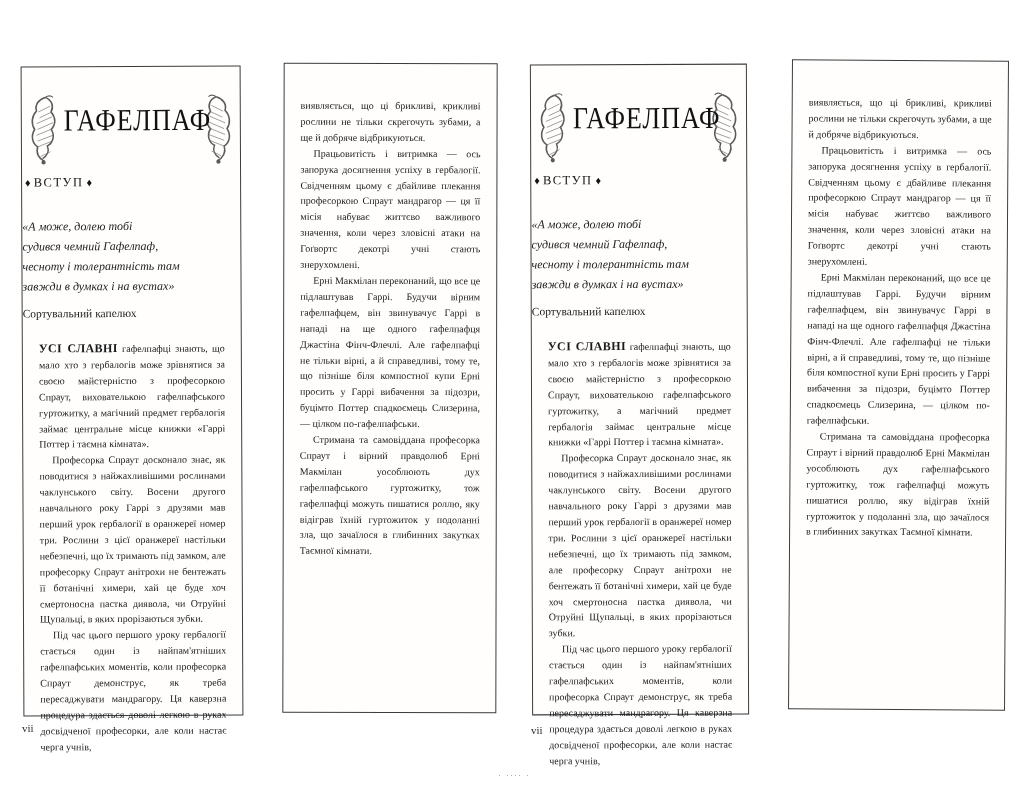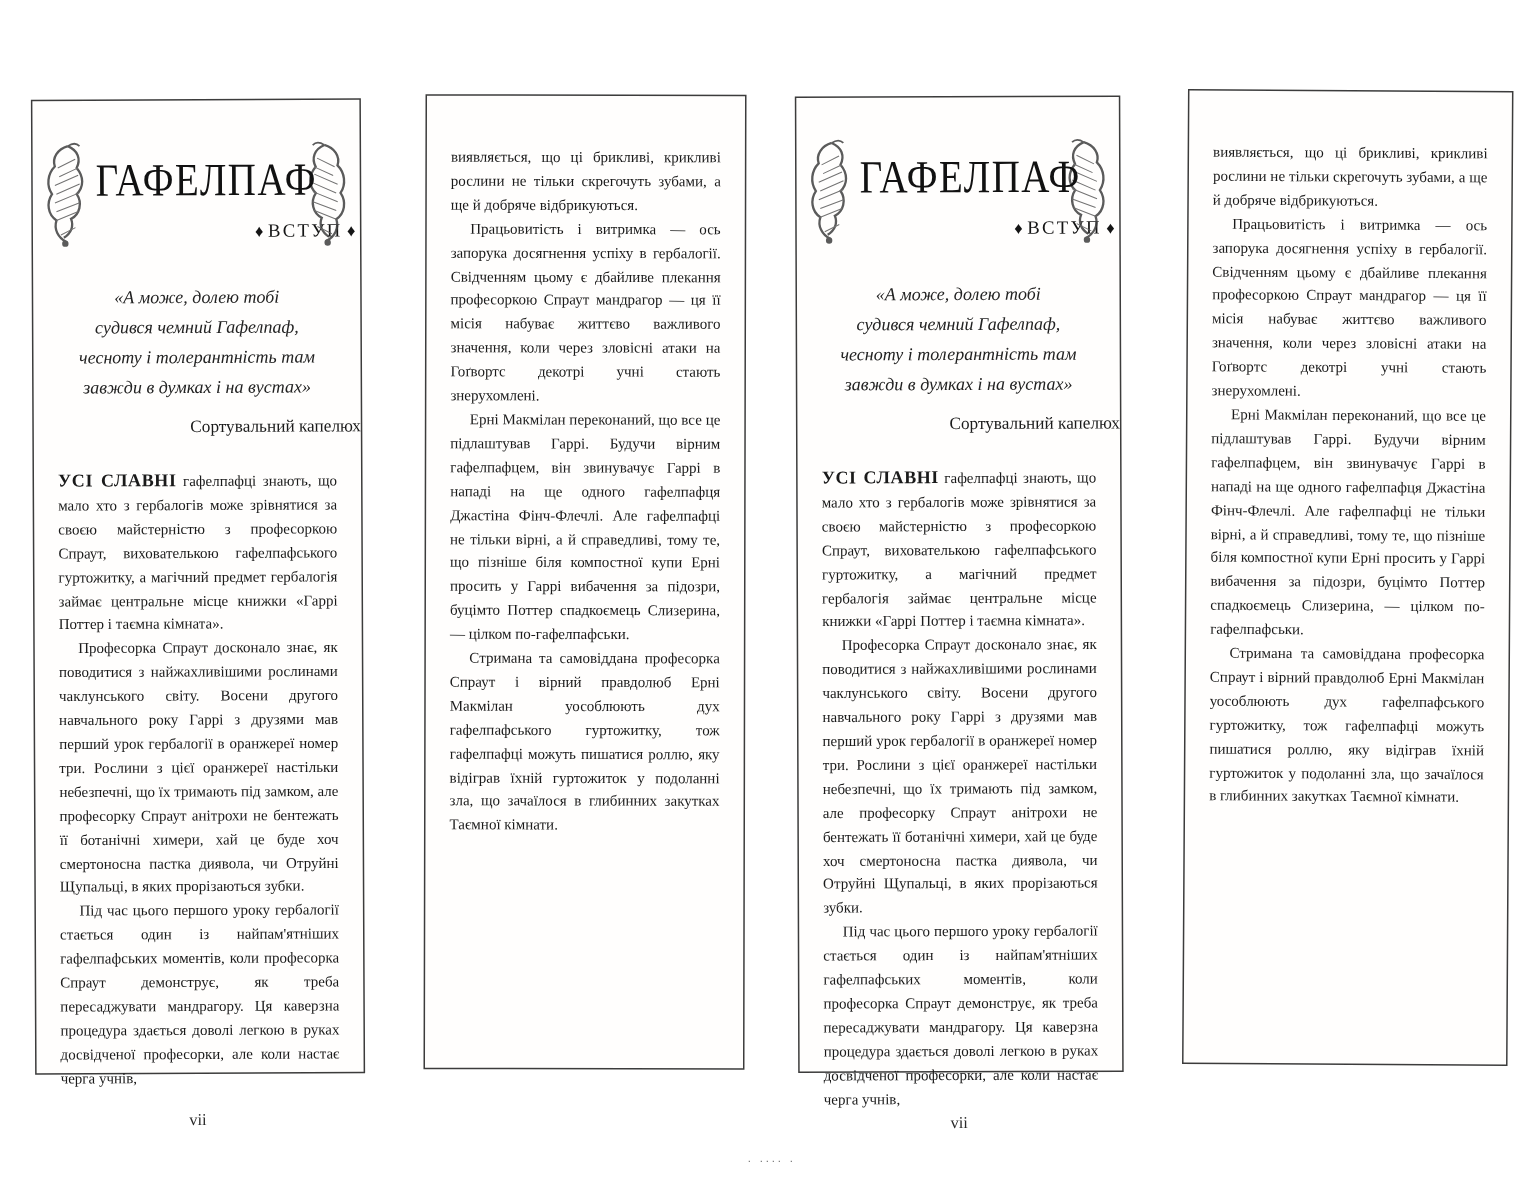--- a/index.html
+++ b/index.html
@@ -20,39 +20,39 @@
   .ornament{position:absolute;top:26px;width:33px;height:76px;opacity:.85;}
   .orn-l{left:7px;}
   .orn-r{right:7px;transform:scaleX(-1);}
 
   .tp-title{
     margin:36px 42px 0;text-align:center;font-size:26px;font-weight:normal;
     letter-spacing:1px;transform:scaleY(1.18);transform-origin:top center;
     white-space:nowrap;color:#111;
   }
   .section-head{
-    text-align:right;margin-top:14px;font-size:12.5px;letter-spacing:1.5px;
+    text-align:left;margin-top:42px;font-size:12.5px;letter-spacing:1.5px;
     color:#151515;
   }
   .diamond{font-size:11px;letter-spacing:0;padding:0 3px;}
   .quote{
-    margin-top:26px;text-align:center;font-style:italic;
+    margin-top:26px;font-style:italic;
     font-size:12px;line-height:20px;color:#222;
   }
-  .quote-attr{text-align:right;margin-top:11px;font-size:11.5px;}
+  .quote-attr{text-align:left;margin-top:11px;font-size:11.5px;}
   .body-text{
     margin:22px 16px 0;font-size:10px;line-height:15.9px;text-align:justify;
     color:#1a1a1a;
   }
   .body-text p{margin:0;text-indent:13px;}
   .body-text p.first{text-indent:0;}
   .lead-in{font-size:12px;letter-spacing:.4px;font-weight:bold;}
   .text-page .body-text{margin-top:34px;}
 
-  .folio{position:absolute;text-align:center;font-size:11px;color:#2a2a2a;margin-top:19px;}
+  .folio{position:absolute;font-size:11px;color:#2a2a2a;}
   .f1{left:22px;top:722px;width:220px;}
   .f3{left:531px;top:724px;width:217px;}
 
   .footer-mark{
     position:absolute;left:479px;top:772px;width:70px;text-align:center;
     font-size:5px;letter-spacing:1px;color:#555;
     font-family:"DejaVu Sans Mono",monospace;
   }
 </style>
 </head>

